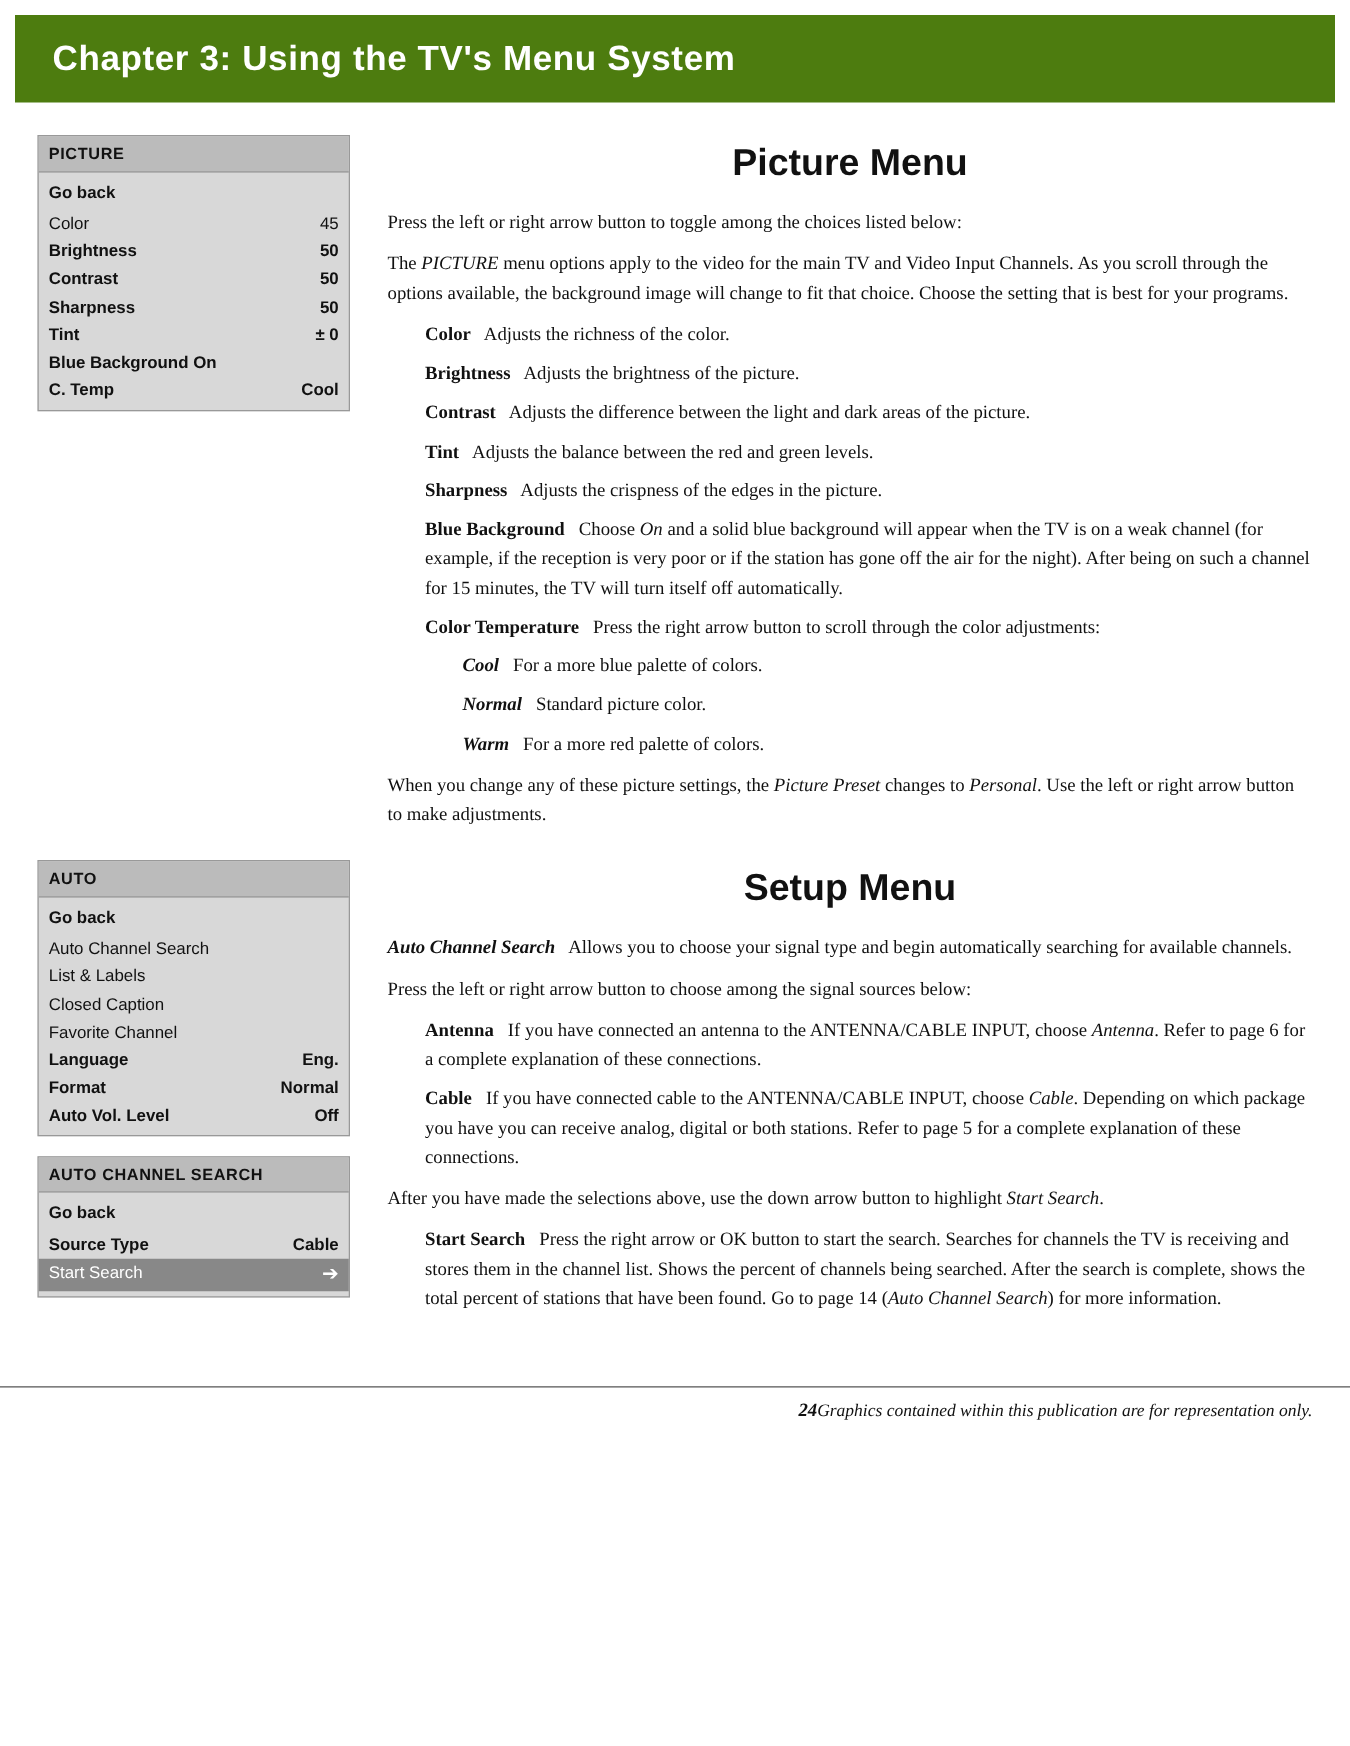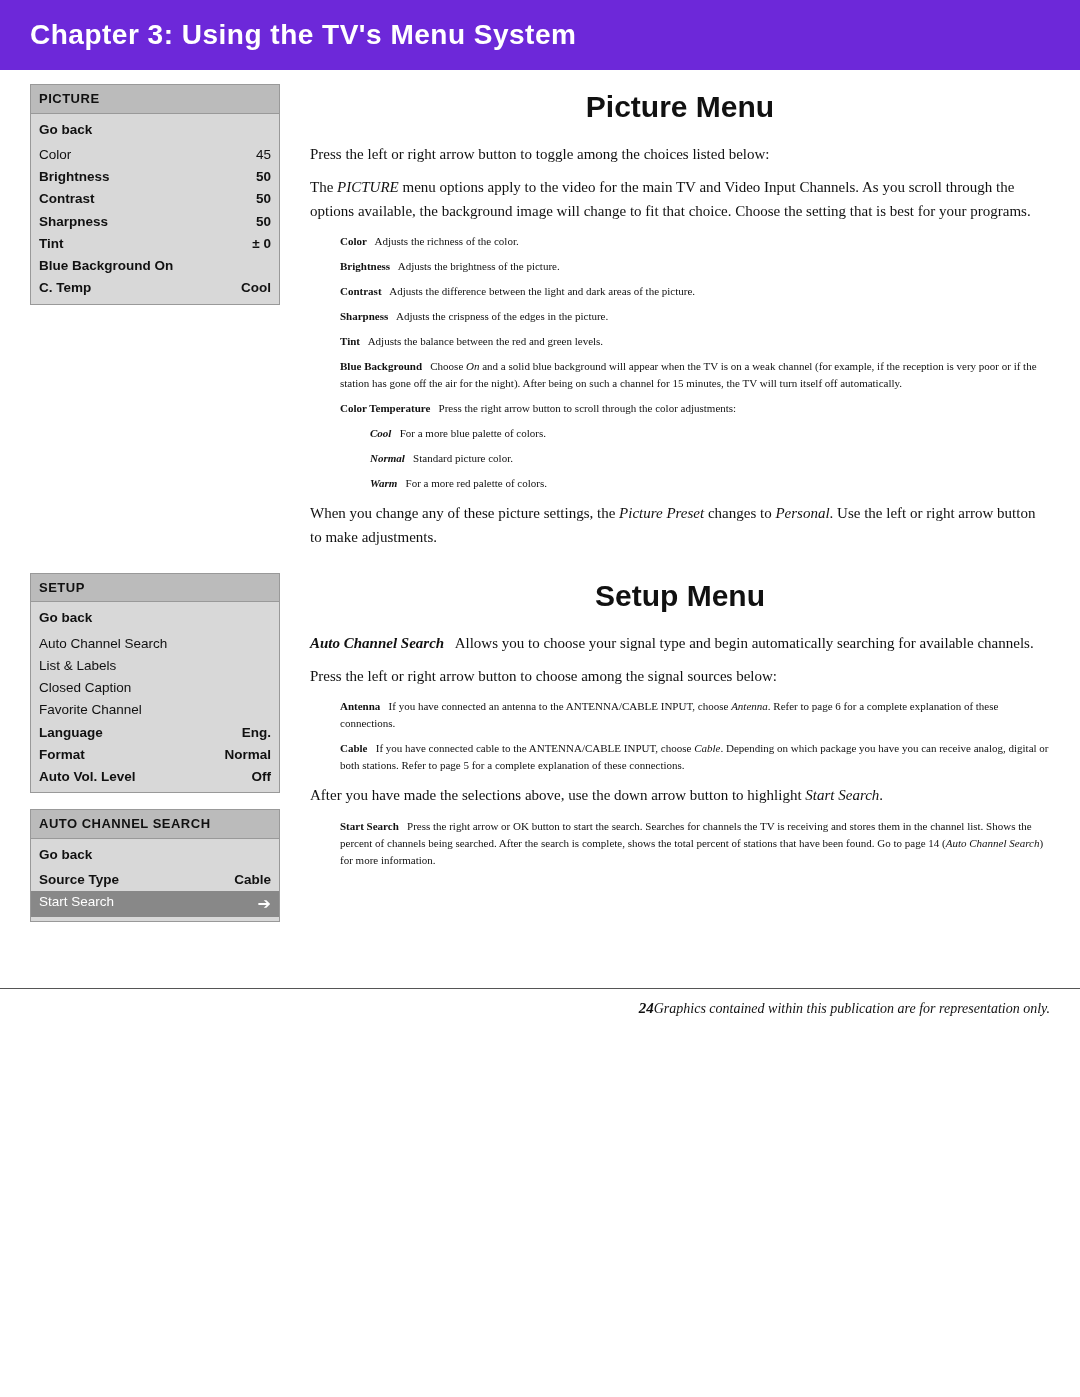--- a/index.html
+++ b/index.html
@@ -9,24 +9,24 @@
       min-height: 1397px;
       font-family: Georgia, 'Times New Roman', serif;
       background: #fff;
       color: #111;
       font-size: 15px;
       line-height: 1.5;
     }
 
     
     .chapter-header {
-      background: #6d28d9;
+      background: #4d7c0f;
       color: #fff;
       padding: 14px 30px;
-      margin: 0;
+      margin: 12px;
     }
     .chapter-header h1 {
       font-size: 28px;
       font-weight: bold;
       font-family: Arial, sans-serif;
       letter-spacing: 0.5px;
     }
 
     
     .page-content {
@@ -116,21 +116,21 @@
 
     .body-para b, .body-para strong {
       font-style: italic;
       font-weight: bold;
     }
 
     
     .indent-item {
       margin-left: 30px;
       margin-bottom: 8px;
-      font-size: 11px;
+      font-size: 15px;
       line-height: 1.55;
     }
 
     
     .page-footer {
       display: flex;
       justify-content: flex-end;
       align-items: center;
       border-top: 1.5px solid #555;
       padding: 8px 30px;
@@ -213,24 +213,24 @@
       <div class="indent-item">
         <strong>Color</strong>&nbsp;&nbsp; Adjusts the richness of the color.
       </div>
       <div class="indent-item">
         <strong>Brightness</strong>&nbsp;&nbsp; Adjusts the brightness of the picture.
       </div>
       <div class="indent-item">
         <strong>Contrast</strong>&nbsp;&nbsp; Adjusts the difference between the light and dark areas of the picture.
       </div>
       <div class="indent-item">
+        <strong>Tint</strong>&nbsp;&nbsp; Adjusts the balance between the red and green levels.
+      </div>
+      <div class="indent-item">
         <strong>Sharpness</strong>&nbsp;&nbsp; Adjusts the crispness of the edges in the picture.
-      </div>
-      <div class="indent-item">
-        <strong>Tint</strong>&nbsp;&nbsp; Adjusts the balance between the red and green levels.
       </div>
       <div class="indent-item">
         <strong>Blue Background</strong>&nbsp;&nbsp; Choose <em>On</em> and a solid blue background will appear when the TV is on a weak channel (for example, if the reception is very poor or if the station has gone off the air for the night). After being on such a channel for 15 minutes, the TV will turn itself off automatically.
       </div>
       <div class="indent-item">
         <strong>Color Temperature</strong>&nbsp;&nbsp; Press the right arrow button to scroll through the color adjustments:
       </div>
       <div class="indent-item" style="margin-left:60px;">
         <strong><em>Cool</em></strong>&nbsp;&nbsp; For a more blue palette of colors.
       </div>
@@ -245,21 +245,21 @@
         When you change any of these picture settings, the <em>Picture Preset</em> changes to <em>Personal</em>. Use the left or right arrow button to make adjustments.
       </p>
     </div>
   </div>
 
   <div class="section">
 
     <div class="left-panel">
 
       <div class="menu-box">
-        <div class="menu-box-title">SETUP</div>
+        <div class="menu-box-title">AUTO</div>
         <div class="menu-box-body">
           <div class="menu-row-go-back">Go back</div>
           <div class="menu-row">
             <span>Auto Channel Search</span>
           </div>
           <div class="menu-row">
             <span>List &amp; Labels</span>
           </div>
           <div class="menu-row">
             <span>Closed Caption</span>

